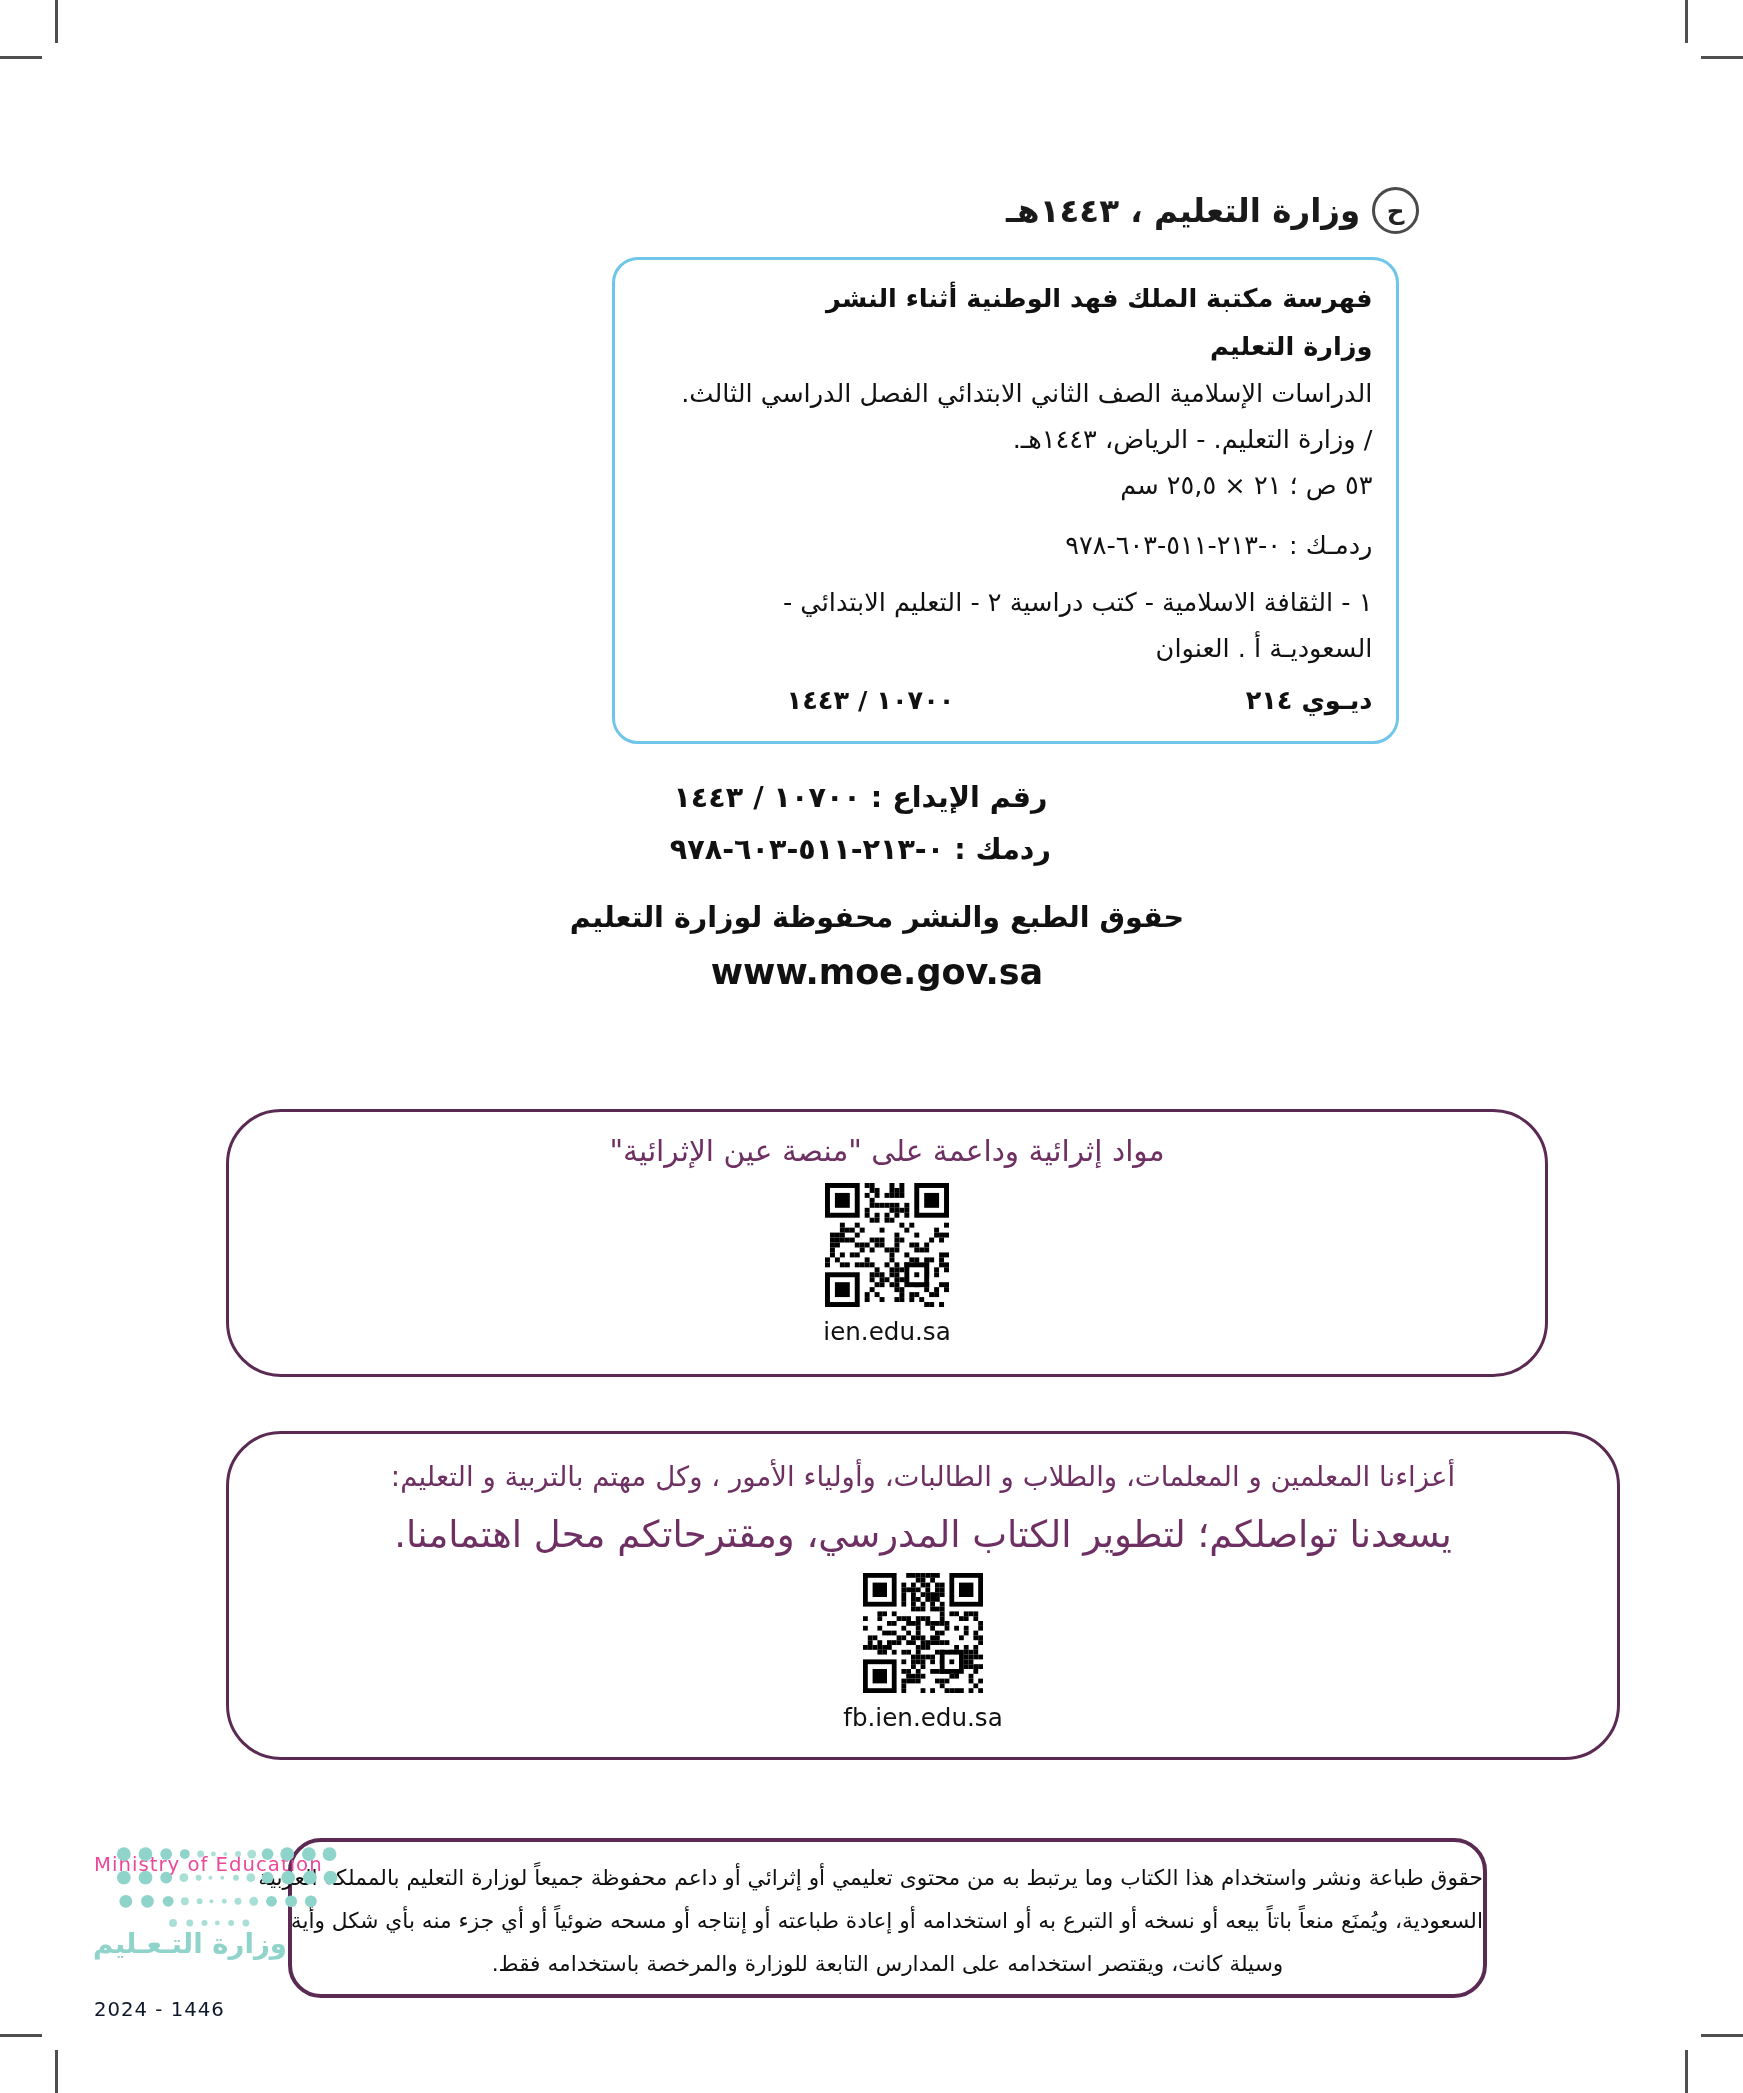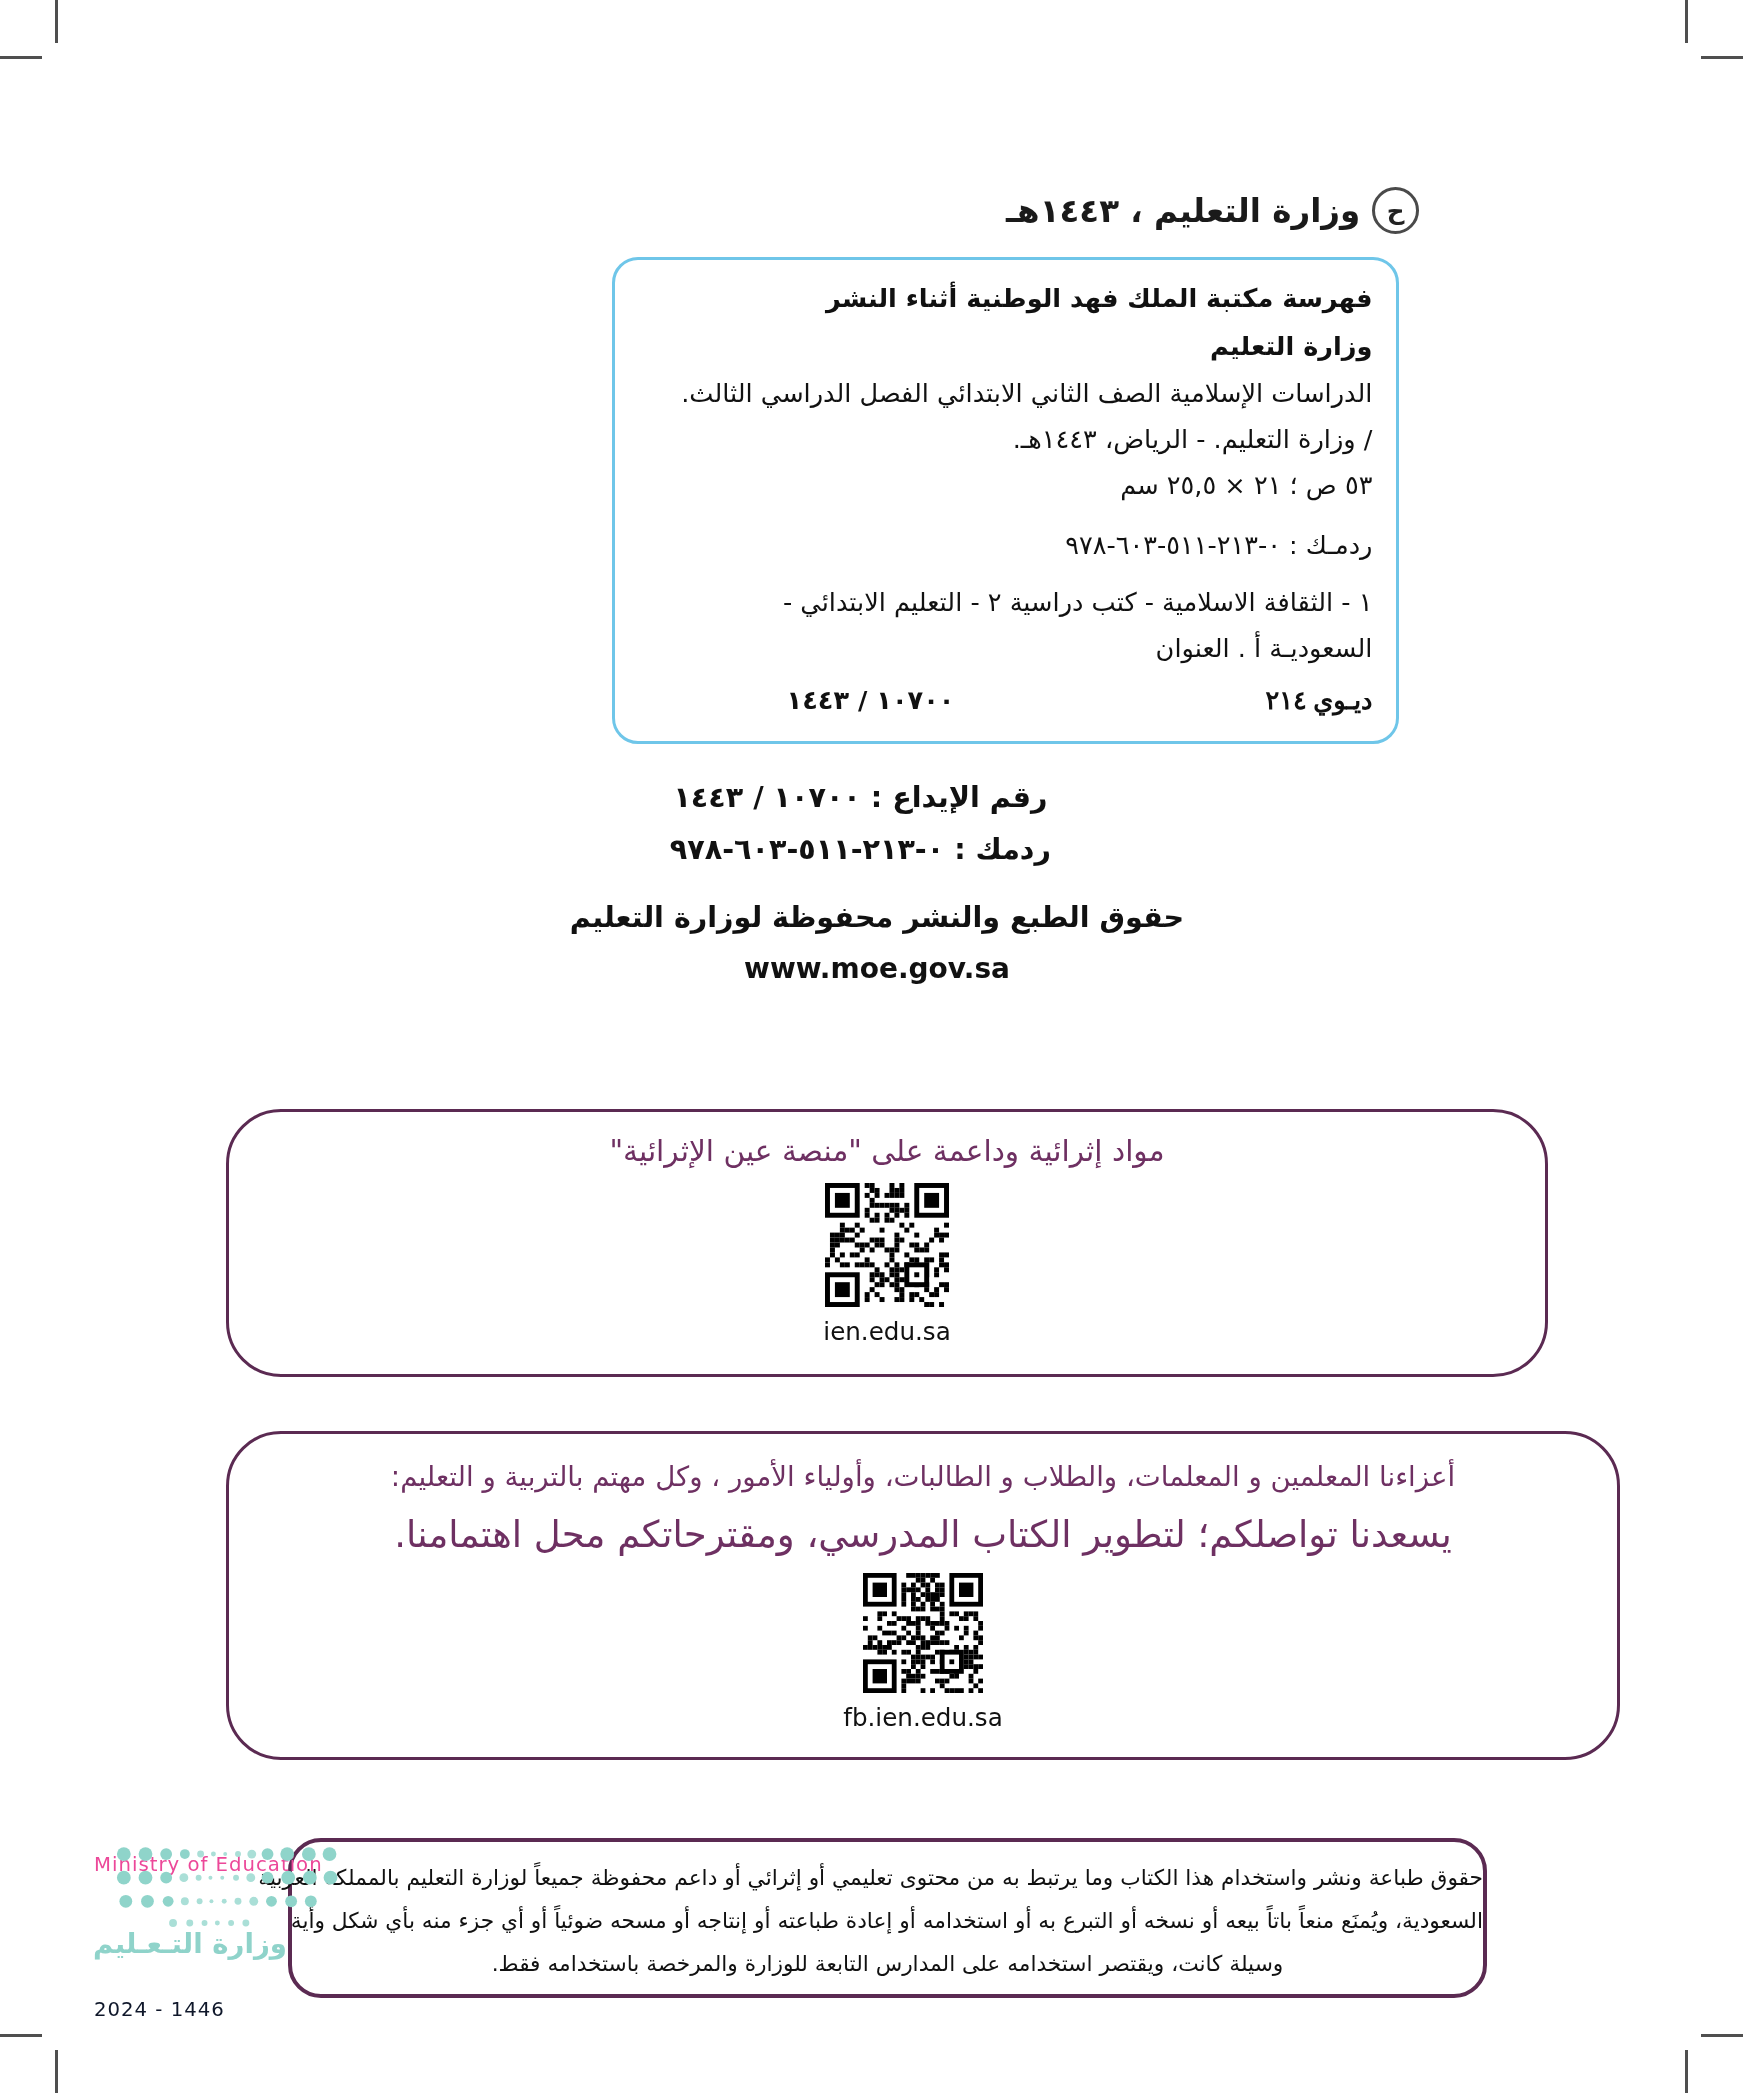--- a/index.html
+++ b/index.html
@@ -24,31 +24,31 @@
 
   
   .catalog{position:absolute;left:612px;top:257px;width:787px;height:487px;box-sizing:border-box;
            border:3.9px solid #6fc6e9;border-radius:26px;padding:13.8px 23.6px;direction:rtl;text-align:right;
            font-size:25.6px;line-height:46px;}
   .cat-h{font-weight:bold;line-height:48px;white-space:nowrap;}
   .cat-line{white-space:nowrap;}
   .cat-isbn{margin-top:13.8px;white-space:nowrap;}
   .cat-subj{margin-top:11.8px;white-space:nowrap;}
   .dewey-row{display:flex;justify-content:space-between;align-items:baseline;padding-left:148px;margin-top:5.9px;}
-  .dewey-label{font-weight:bold;white-space:nowrap;font-family:Liberation Serif, serif;}
+  .dewey-label{font-weight:bold;white-space:nowrap;}
   .dewey-num{font-weight:bold;white-space:nowrap;}
 
   
   .deposit{position:absolute;right:693px;top:771px;direction:rtl;text-align:center;font-weight:bold;
            font-size:28.6px;line-height:52px;white-space:nowrap;}
 
   .rights{position:absolute;left:877px;top:900px;transform:translateX(-50%);font-weight:bold;
           font-size:28.6px;direction:rtl;white-space:nowrap;}
   .website{position:absolute;left:877px;top:952px;transform:translateX(-50%);font-weight:bold;
-           font-size:28px;white-space:nowrap;}
+           font-size:35px;white-space:nowrap;}
 
   
   .pbox{position:absolute;box-sizing:border-box;border:3px solid #5b2a52;border-radius:55px;
         text-align:center;background:#fff;}
   .ien-box{left:226px;top:1109px;width:1322px;height:268px;}
   .fb-box{left:226px;top:1431px;width:1394px;height:329px;}
   .ptxt{color:#6e3062;direction:rtl;white-space:nowrap;}
   .ien-title{margin-top:21.7px;font-size:29.6px;}
   .fb-line1{margin-top:25.6px;font-size:27.6px;}
   .fb-line2{margin-top:20px;font-size:37px;}

